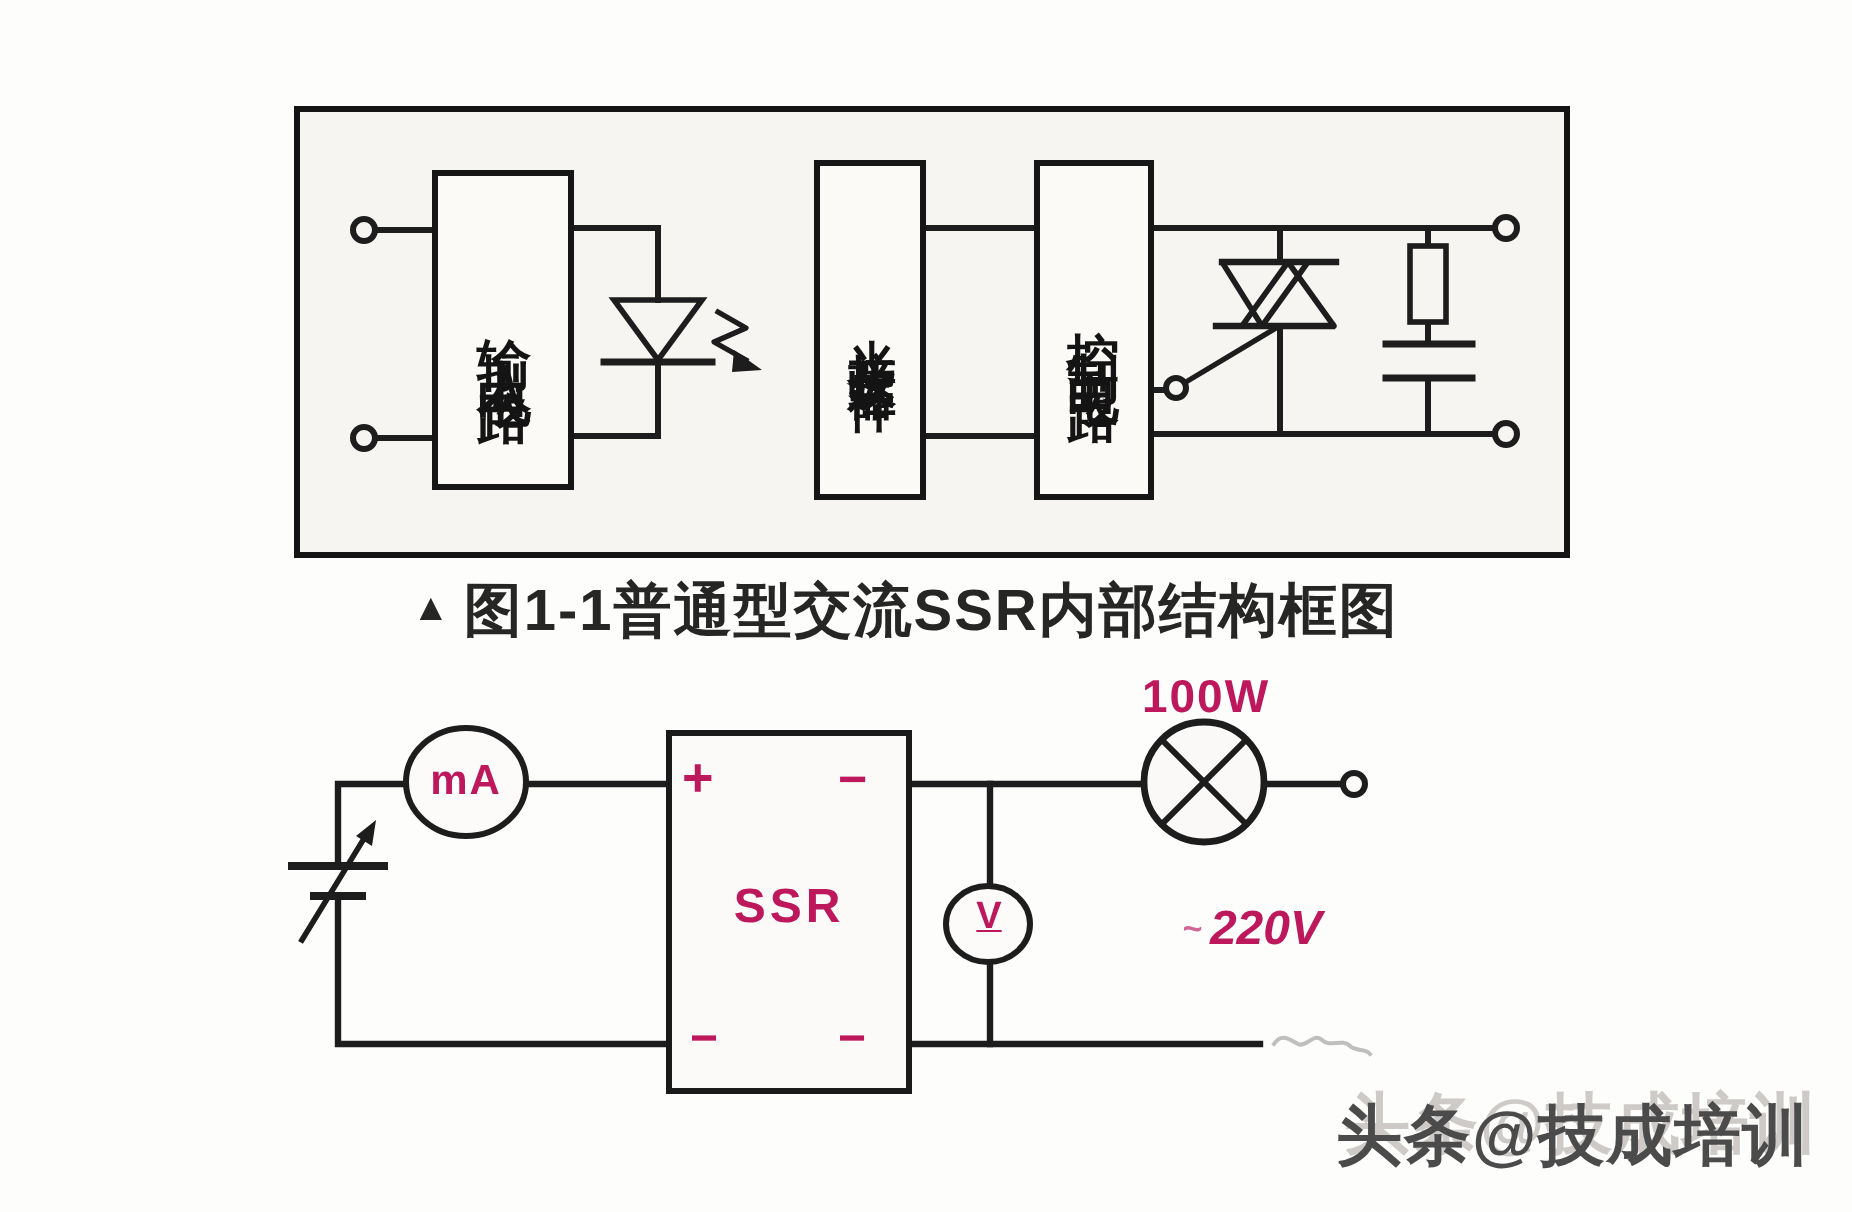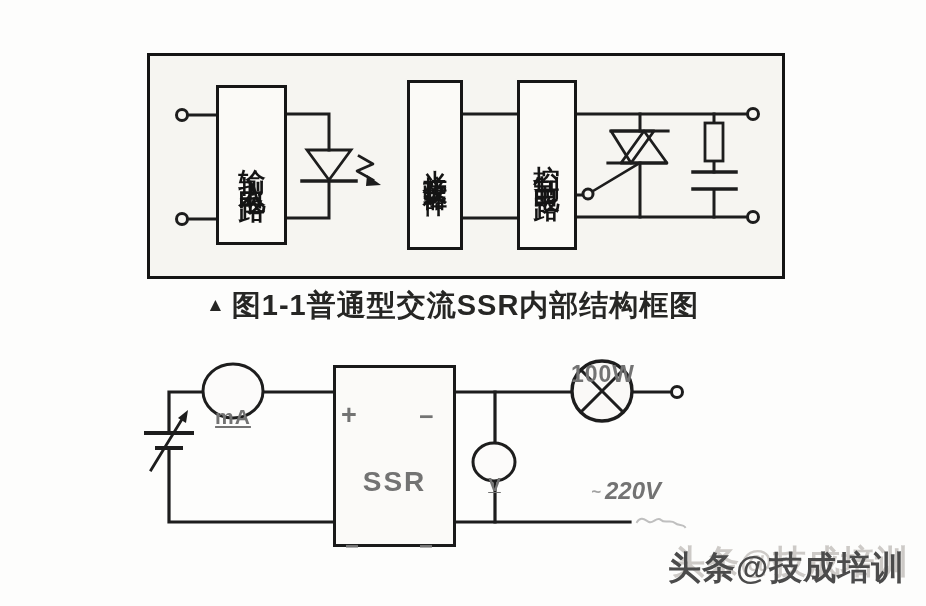--- a/index.html
+++ b/index.html
@@ -16,25 +16,25 @@
   .box2{left:407px; top:80px; width:50px; height:164px;}
   .box2 .vtext{font-size:24px; letter-spacing:6px;}
   .box3{left:517px; top:80px; width:54px; height:164px;}
   .box3 .vtext{font-size:26px; letter-spacing:10px;}
   .caption{position:absolute; left:206px; top:286px; z-index:3; display:flex; align-items:center; gap:7px;
            color:#262624; font-weight:bold;}
   .caption .marker{font-size:19px; transform:translateY(-1px);}
   .caption .text{font-size:29px; letter-spacing:1px;}
   .ssrbox{position:absolute; left:333px; top:365px; width:117px; height:176px;
           border:3px solid #1a1a1a; background:#fbfaf8; z-index:3;}
-  .lbl{position:absolute; z-index:4; color:#737373; font-weight:bold; white-space:nowrap;margin-top:26px;}
-  .lbl-ma{left:203px; top:379px; width:60px; text-align:center; font-size:21px; letter-spacing:1px;text-decoration:underline;}
+  .lbl{position:absolute; z-index:4; color:#be185d; font-weight:bold; white-space:nowrap;}
+  .lbl-ma{left:203px; top:379px; width:60px; text-align:center; font-size:21px; letter-spacing:1px;}
   .lbl-plus{left:341px; top:374px; font-size:27px;}
   .lbl-minus-tr{left:419px; top:376px; font-size:25px;}
-  .lbl-ssr{left:333px; top:440px; width:123px; text-align:center; font-size:28px; letter-spacing:2px;}
+  .lbl-ssr{left:333px; top:440px; width:123px; text-align:center; font-size:24px; letter-spacing:2px;}
   .lbl-minus-bl{left:345px; top:506px; font-size:24px;}
   .lbl-minus-br{left:419px; top:506px; font-size:24px;}
   .lbl-100w{left:561px; top:335px; width:84px; text-align:center; font-size:23px; letter-spacing:1px;}
   .lbl-v{left:474px; top:448px; width:41px; text-align:center; font-size:19px; text-decoration:underline;}
   .lbl-220{left:591px; top:451px; font-size:24px;font-style:italic;}
   .lbl-220 .ac{font-size:17px; opacity:.65; margin-right:4px; vertical-align:2px;}
   .watermark{position:absolute; left:668px; top:546px; z-index:5; font-size:33px; font-weight:bold;
              color:#4b4b4b; letter-spacing:1px;
              text-shadow:4px -6px 0 rgba(158,152,146,0.5);}
 </style>

